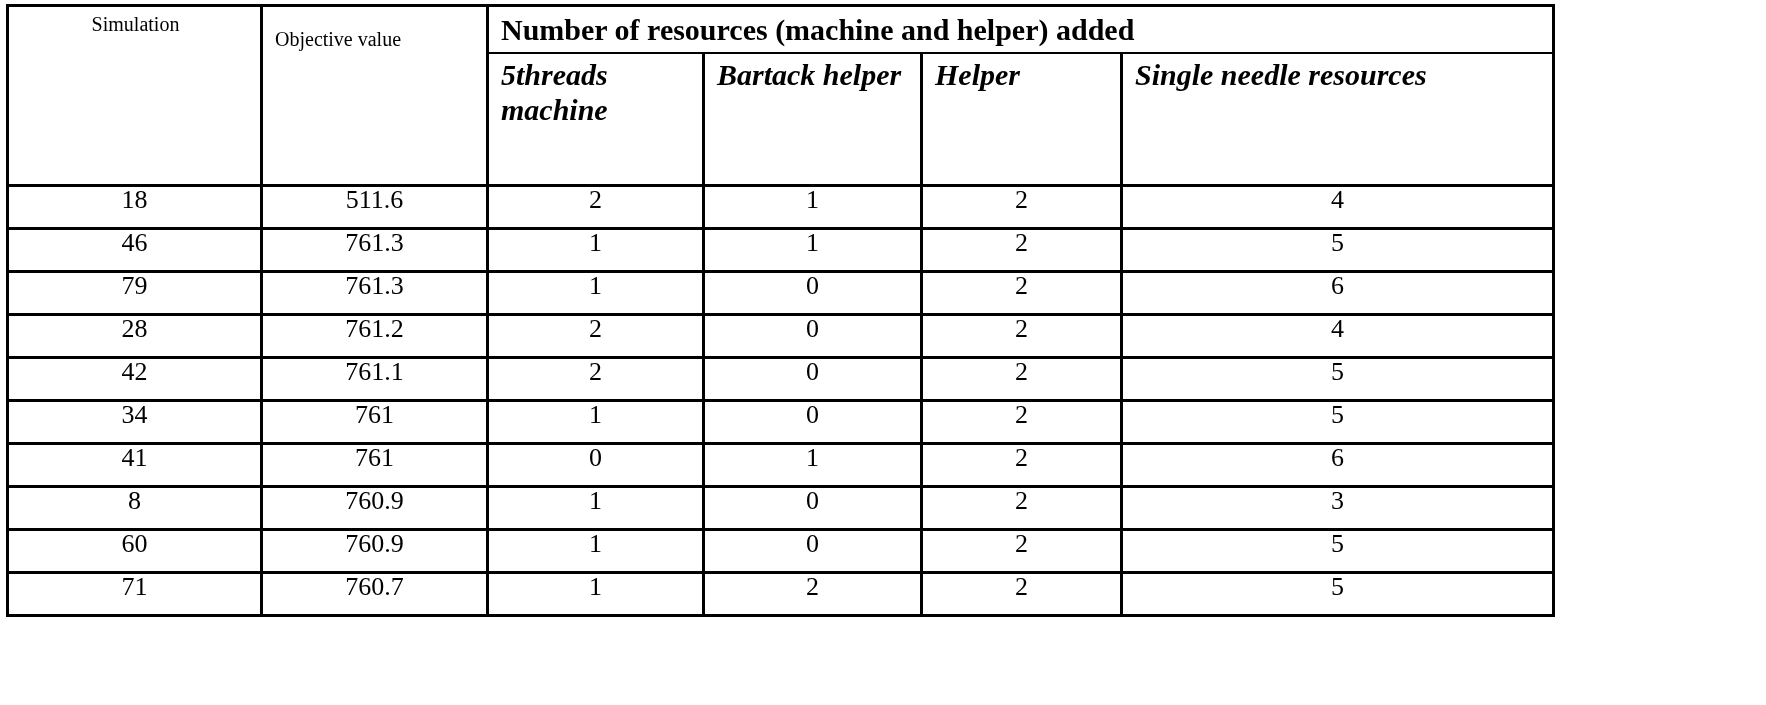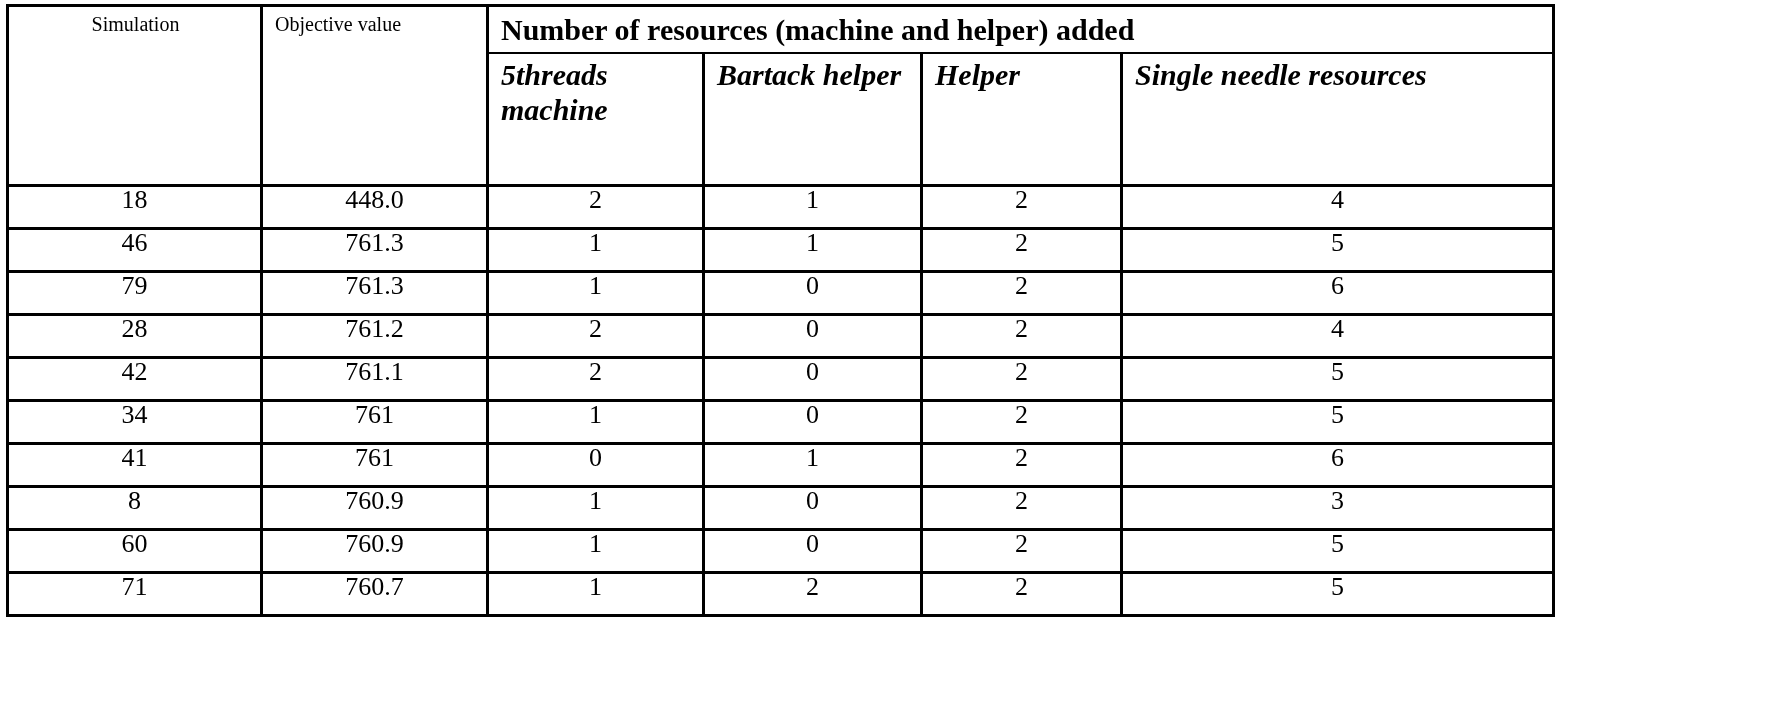--- a/index.html
+++ b/index.html
@@ -40,21 +40,21 @@
   .b-bot-thin { border-bottom: 2px solid #000 !important; }
 
   
   .hcell {
     font-weight: normal;
     font-size: 20px;
     line-height: 1.16;
     padding: 6px 10px 4px 12px;
   }
   .hcell.center { text-align: center; }
-  .hcell.left { text-align: left; }
+  .hcell.left { text-align: left; margin-top: 15px; }
   .hgroup {
     font-weight: bold;
     font-size: 30px;
     line-height: 1.16;
     padding: 6px 22px 4px 12px;
     text-align: left;
   }
   .hsub {
     font-weight: bold;
     font-style: italic;
@@ -119,21 +119,21 @@
           <div class="hsub">Helper</div>
         </td>
         <td class="vline b-right">
           <div class="hsub">Single needle resources</div>
         </td>
       </tr>
     </thead>
     <tbody id="tbody">
         <tr>
           <td class="dcell b-left b-top">18</td>
-          <td class="dcell vline b-top">448.0</td>
+          <td class="dcell vline b-top">511.6</td>
           <td class="dcell vline b-top">2</td>
           <td class="dcell vline b-top">1</td>
           <td class="dcell vline b-top">2</td>
           <td class="dcell vline b-top b-right">4</td>
         </tr>
         <tr>
           <td class="dcell b-left b-top">46</td>
           <td class="dcell vline b-top">761.3</td>
           <td class="dcell vline b-top">1</td>
           <td class="dcell vline b-top">1</td>

